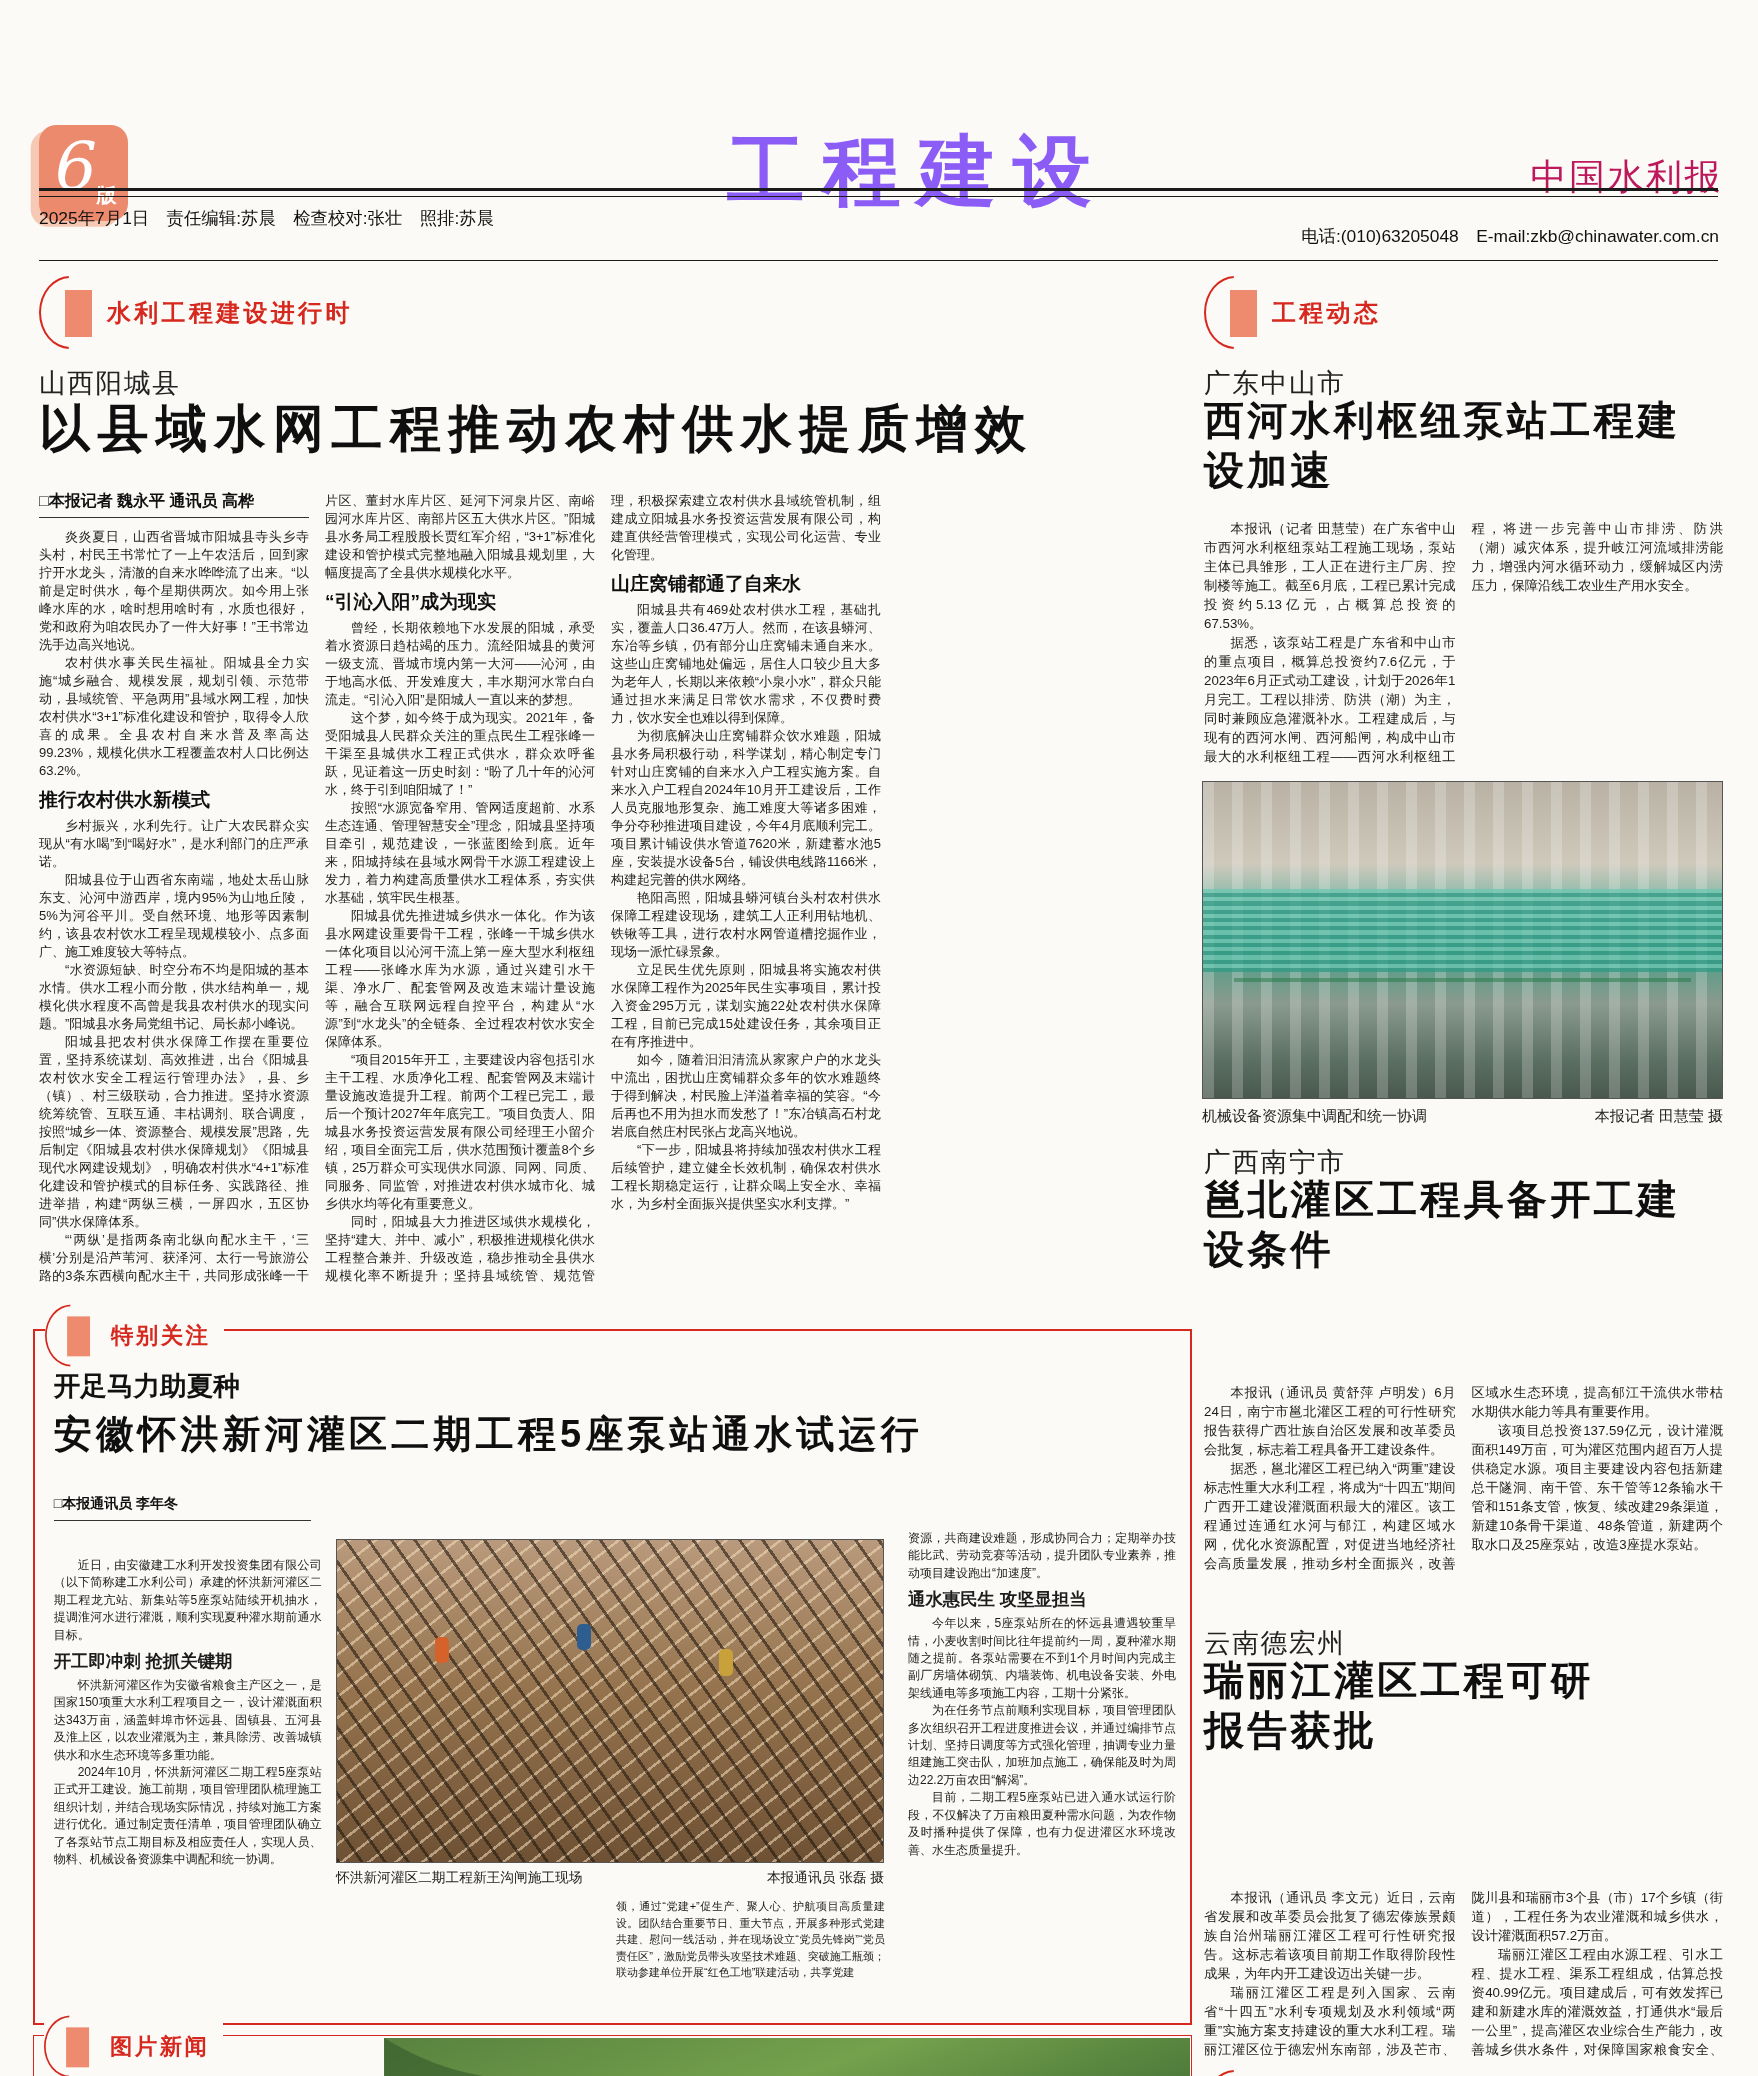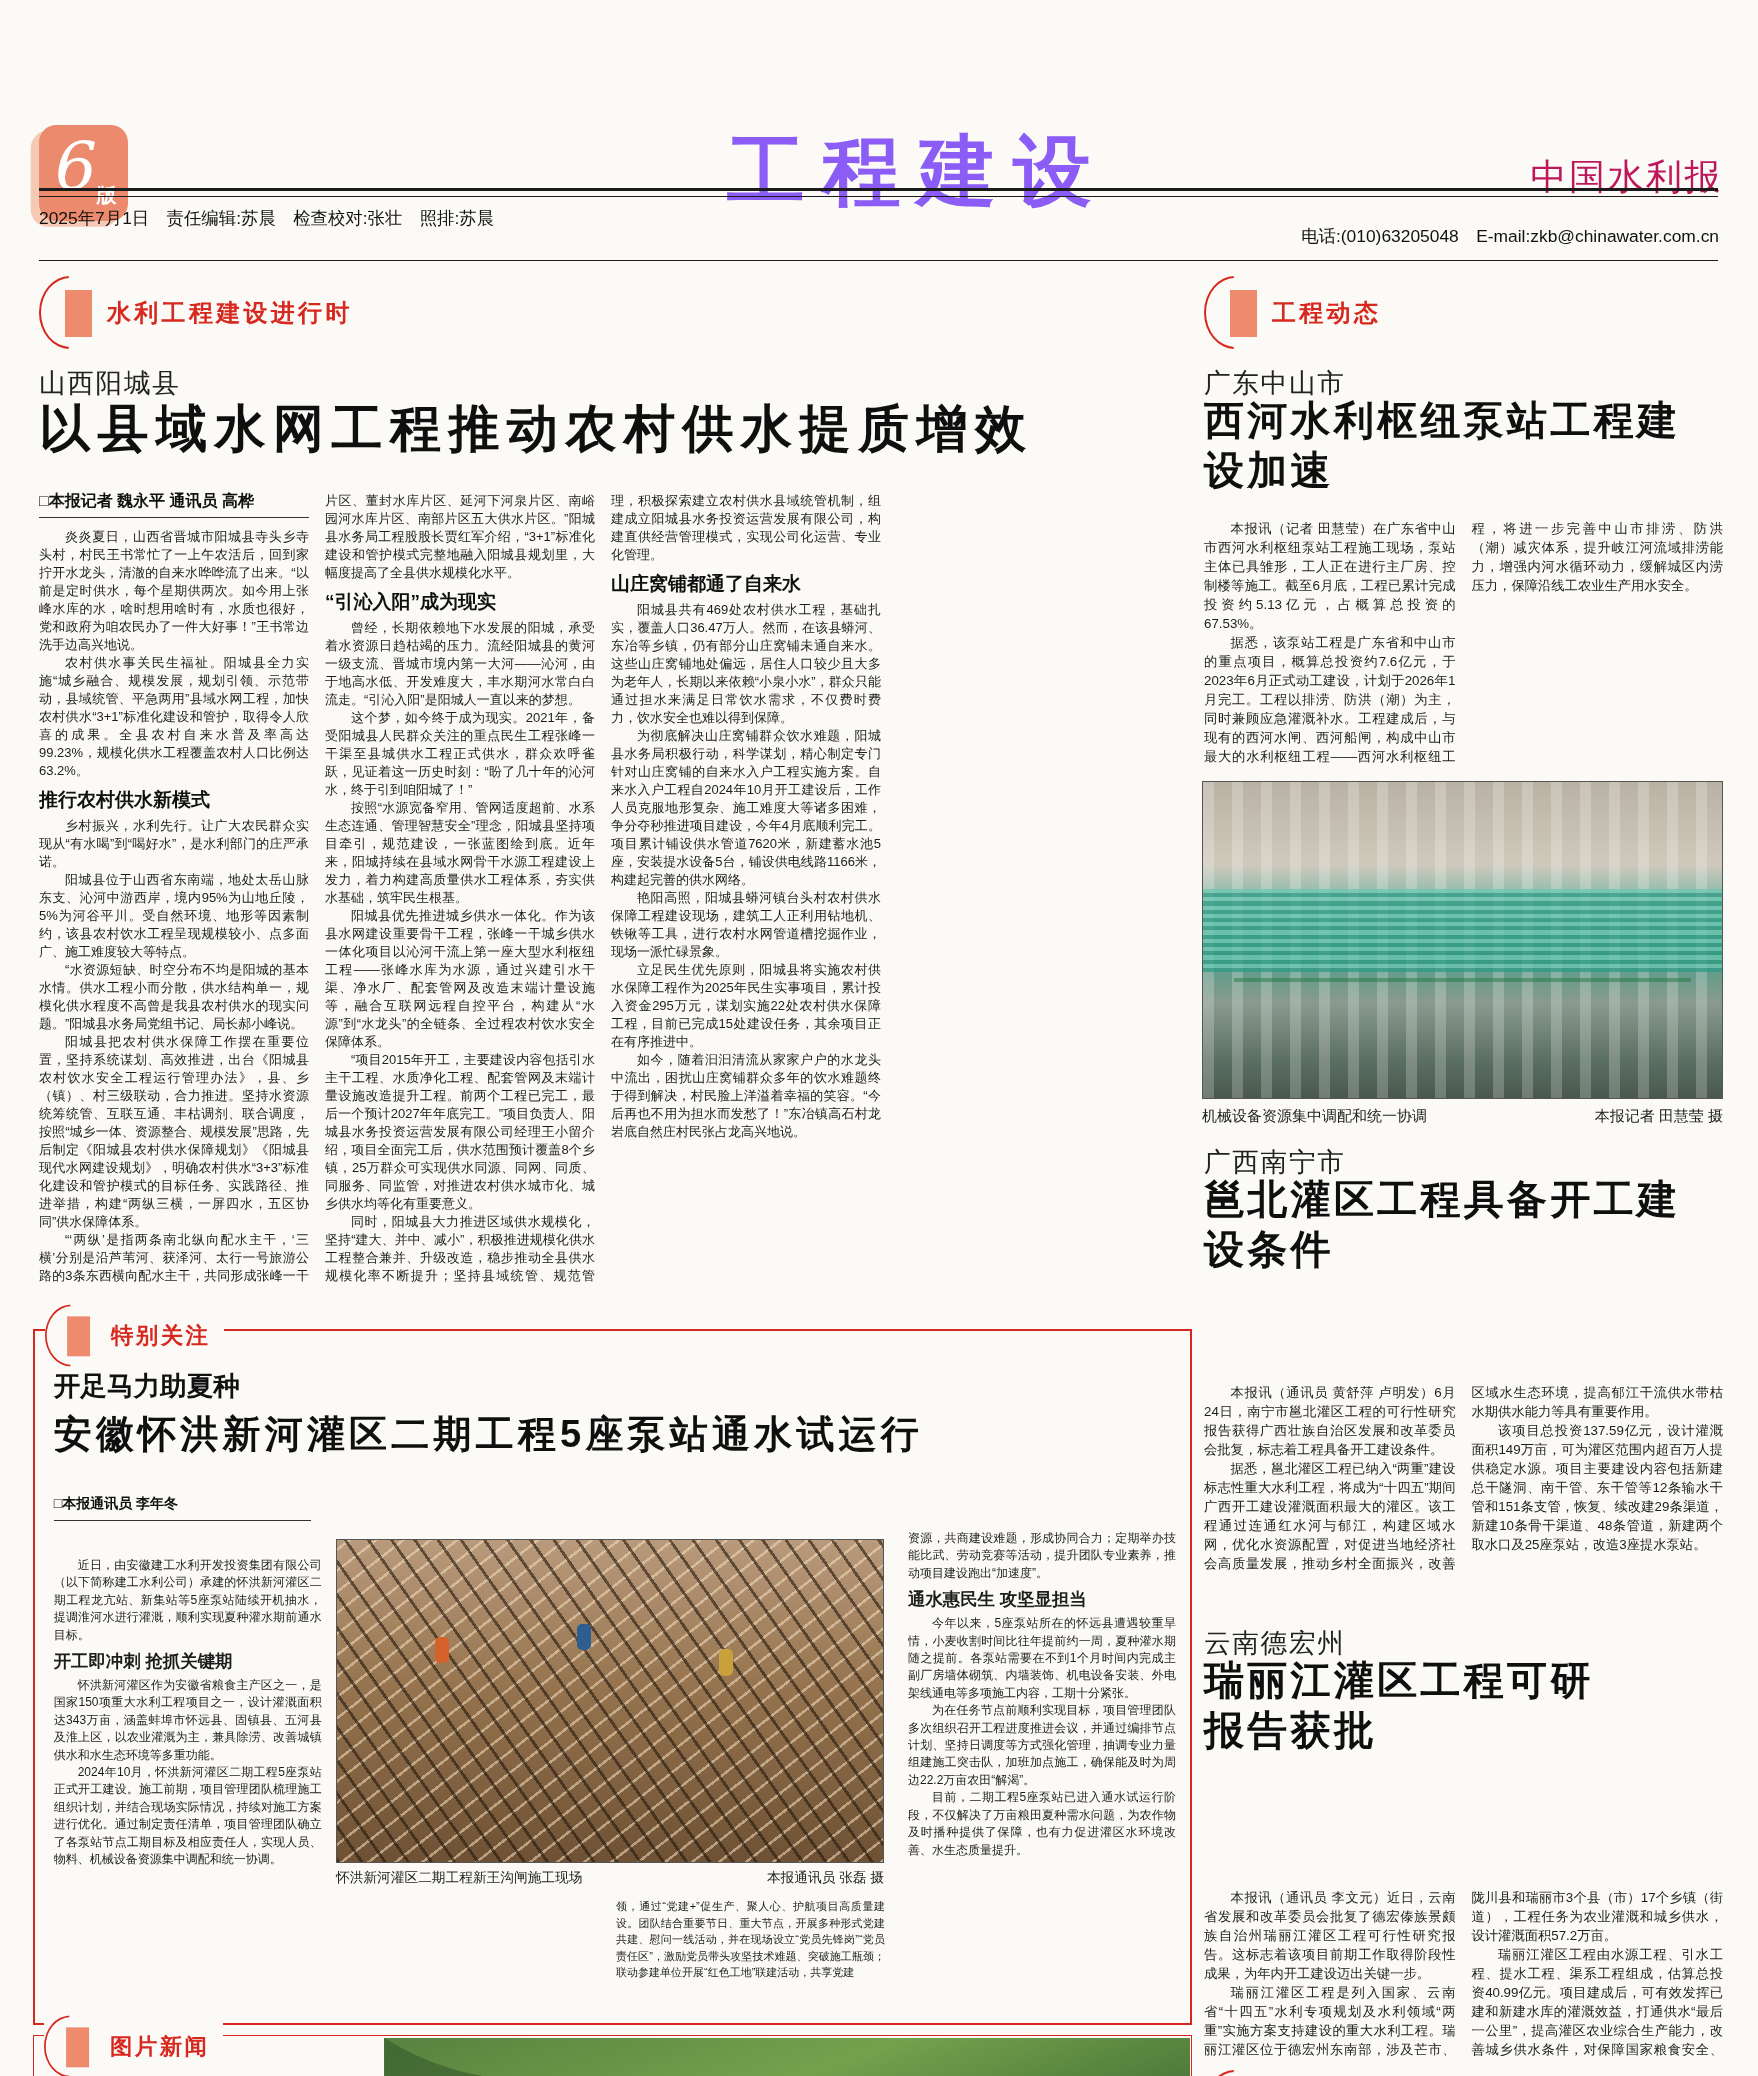--- a/index.html
+++ b/index.html
@@ -89,35 +89,36 @@
   <div class="headline-xl" style="left:39px;top:400px;width:1128px;">以县域水网工程推动农村供水提质增效</div>
 
   <div class="flow cols4" style="left:39px;top:492px;width:1128px;height:810px;">
     <div class="byline">□本报记者 魏永平 通讯员 高桦</div>
     <p>炎炎夏日，山西省晋城市阳城县寺头乡寺头村，村民王书常忙了一上午农活后，回到家拧开水龙头，清澈的自来水哗哗流了出来。“以前是定时供水，每个星期供两次。如今用上张峰水库的水，啥时想用啥时有，水质也很好，党和政府为咱农民办了一件大好事！”王书常边洗手边高兴地说。</p>
     <p>农村供水事关民生福祉。阳城县全力实施“城乡融合、规模发展，规划引领、示范带动，县域统管、平急两用”县域水网工程，加快农村供水“3+1”标准化建设和管护，取得令人欣喜的成果。全县农村自来水普及率高达99.23%，规模化供水工程覆盖农村人口比例达63.2%。</p>
     <h3>推行农村供水新模式</h3>
     <p>乡村振兴，水利先行。让广大农民群众实现从“有水喝”到“喝好水”，是水利部门的庄严承诺。</p>
     <p>阳城县位于山西省东南端，地处太岳山脉东支、沁河中游西岸，境内95%为山地丘陵，5%为河谷平川。受自然环境、地形等因素制约，该县农村饮水工程呈现规模较小、点多面广、施工难度较大等特点。</p>
     <p>“水资源短缺、时空分布不均是阳城的基本水情。供水工程小而分散，供水结构单一，规模化供水程度不高曾是我县农村供水的现实问题。”阳城县水务局党组书记、局长郝小峰说。</p>
-    <p>阳城县把农村供水保障工作摆在重要位置，坚持系统谋划、高效推进，出台《阳城县农村饮水安全工程运行管理办法》，县、乡（镇）、村三级联动，合力推进。坚持水资源统筹统管、互联互通、丰枯调剂、联合调度，按照“城乡一体、资源整合、规模发展”思路，先后制定《阳城县农村供水保障规划》《阳城县现代水网建设规划》，明确农村供水“3+3”标准化建设和管护模式的目标任务、实践路径、推进举措，构建“两纵三横，一屏四水，五区协同”供水保障体系。</p>
+    <p>阳城县把农村供水保障工作摆在重要位置，坚持系统谋划、高效推进，出台《阳城县农村饮水安全工程运行管理办法》，县、乡（镇）、村三级联动，合力推进。坚持水资源统筹统管、互联互通、丰枯调剂、联合调度，按照“城乡一体、资源整合、规模发展”思路，先后制定《阳城县农村供水保障规划》《阳城县现代水网建设规划》，明确农村供水“4+1”标准化建设和管护模式的目标任务、实践路径、推进举措，构建“两纵三横，一屏四水，五区协同”供水保障体系。</p>
     <p>“‘两纵’是指两条南北纵向配水主干，‘三横’分别是沿芦苇河、获泽河、太行一号旅游公路的3条东西横向配水主干，共同形成张峰一干片区、董封水库片区、延河下河泉片区、南峪园河水库片区、南部片区五大供水片区。”阳城县水务局工程股股长贾红军介绍，“3+1”标准化建设和管护模式完整地融入阳城县规划里，大幅度提高了全县供水规模化水平。</p>
     <h3>“引沁入阳”成为现实</h3>
     <p>曾经，长期依赖地下水发展的阳城，承受着水资源日趋枯竭的压力。流经阳城县的黄河一级支流、晋城市境内第一大河——沁河，由于地高水低、开发难度大，丰水期河水常白白流走。“引沁入阳”是阳城人一直以来的梦想。</p>
     <p>这个梦，如今终于成为现实。2021年，备受阳城县人民群众关注的重点民生工程张峰一干渠至县城供水工程正式供水，群众欢呼雀跃，见证着这一历史时刻：“盼了几十年的沁河水，终于引到咱阳城了！”</p>
     <p>按照“水源宽备窄用、管网适度超前、水系生态连通、管理智慧安全”理念，阳城县坚持项目牵引，规范建设，一张蓝图绘到底。近年来，阳城持续在县域水网骨干水源工程建设上发力，着力构建高质量供水工程体系，夯实供水基础，筑牢民生根基。</p>
     <p>阳城县优先推进城乡供水一体化。作为该县水网建设重要骨干工程，张峰一干城乡供水一体化项目以沁河干流上第一座大型水利枢纽工程——张峰水库为水源，通过兴建引水干渠、净水厂、配套管网及改造末端计量设施等，融合互联网远程自控平台，构建从“水源”到“水龙头”的全链条、全过程农村饮水安全保障体系。</p>
     <p>“项目2015年开工，主要建设内容包括引水主干工程、水质净化工程、配套管网及末端计量设施改造提升工程。前两个工程已完工，最后一个预计2027年年底完工。”项目负责人、阳城县水务投资运营发展有限公司经理王小留介绍，项目全面完工后，供水范围预计覆盖8个乡镇，25万群众可实现供水同源、同网、同质、同服务、同监管，对推进农村供水城市化、城乡供水均等化有重要意义。</p>
     <p>同时，阳城县大力推进区域供水规模化，坚持“建大、并中、减小”，积极推进规模化供水工程整合兼并、升级改造，稳步推动全县供水规模化率不断提升；坚持县域统管、规范管理，积极探索建立农村供水县域统管机制，组建成立阳城县水务投资运营发展有限公司，构建直供经营管理模式，实现公司化运营、专业化管理。</p>
     <h3>山庄窝铺都通了自来水</h3>
     <p>阳城县共有469处农村供水工程，基础扎实，覆盖人口36.47万人。然而，在该县蟒河、东冶等乡镇，仍有部分山庄窝铺未通自来水。这些山庄窝铺地处偏远，居住人口较少且大多为老年人，长期以来依赖“小泉小水”，群众只能通过担水来满足日常饮水需求，不仅费时费力，饮水安全也难以得到保障。</p>
     <p>为彻底解决山庄窝铺群众饮水难题，阳城县水务局积极行动，科学谋划，精心制定专门针对山庄窝铺的自来水入户工程实施方案。自来水入户工程自2024年10月开工建设后，工作人员克服地形复杂、施工难度大等诸多困难，争分夺秒推进项目建设，今年4月底顺利完工。项目累计铺设供水管道7620米，新建蓄水池5座，安装提水设备5台，铺设供电线路1166米，构建起完善的供水网络。</p>
     <p>艳阳高照，阳城县蟒河镇台头村农村供水保障工程建设现场，建筑工人正利用钻地机、铁锹等工具，进行农村水网管道槽挖掘作业，现场一派忙碌景象。</p>
     <p>立足民生优先原则，阳城县将实施农村供水保障工程作为2025年民生实事项目，累计投入资金295万元，谋划实施22处农村供水保障工程，目前已完成15处建设任务，其余项目正在有序推进中。</p>
     <p>如今，随着汩汩清流从家家户户的水龙头中流出，困扰山庄窝铺群众多年的饮水难题终于得到解决，村民脸上洋溢着幸福的笑容。“今后再也不用为担水而发愁了！”东冶镇高石村龙岩底自然庄村民张占龙高兴地说。</p>
+    <p>“下一步，阳城县将持续加强农村供水工程后续管护，建立健全长效机制，确保农村供水工程长期稳定运行，让群众喝上安全水、幸福水，为乡村全面振兴提供坚实水利支撑。”</p>
   </div>
 
   <div class="kicker" style="left:1204px;top:276px;">
     <span class="kic">
         <span class="arc"></span>
         <span class="chip"></span>
       </span>
     <span class="ktext">工程动态</span>
   </div>
   <div class="region" style="left:1204px;top:365px;">广东中山市</div>

